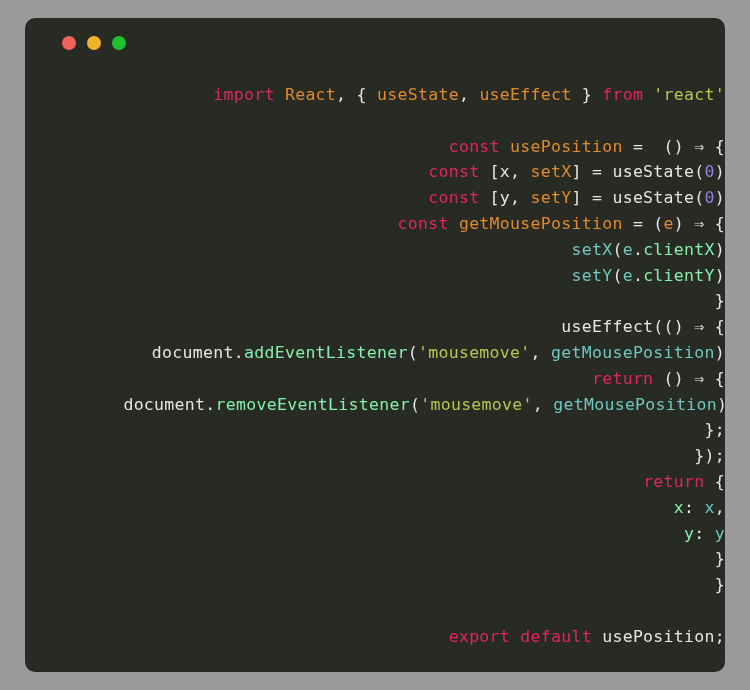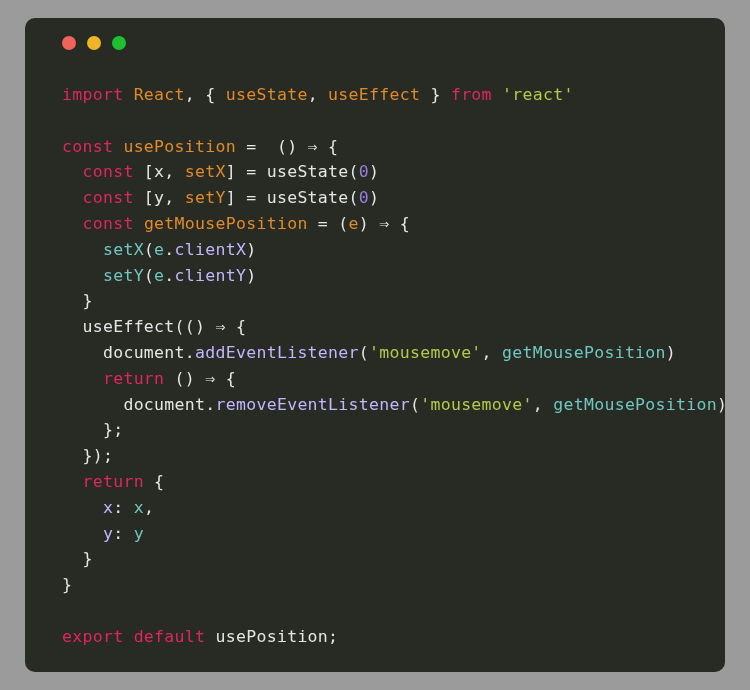--- a/index.html
+++ b/index.html
@@ -16,20 +16,21 @@
   #code-window {
     position: absolute;
     left: 25px;
     top: 18px;
     width: 700px;
     height: 654px;
     background: #282a24;
     border-radius: 10px;
     box-sizing: border-box;
     overflow: hidden;
+    text-align: right;
   }
   #titlebar {
     height: 50px;
     padding-left: 37px;
     display: flex;
     align-items: center;
     gap: 11px;
     box-sizing: border-box;
   }
   .dot {
@@ -51,21 +52,21 @@
     white-space: pre;
   }
   .line.blank { }
   
   .t-kw    { color: #e0265f; }
   .t-fn    { color: #e08b2a; }
   .t-plain { color: #e6e6e6; }
   .t-str   { color: #b5c94a; }
   .t-num   { color: #9a7ce0; }
   .t-call  { color: #6fc7c0; }
-  .t-prop  { color: #c4b5fd; }
+  .t-prop  { color: #86efac; }
 </style>
 </head>
 <body>
 
 <div id="code-window">
 
   <div id="titlebar">
     <span class="dot" style="background: rgb(242, 98, 90);"></span>
     <span class="dot" style="background: rgb(240, 180, 41);"></span>
     <span class="dot" style="background: rgb(31, 192, 47);"></span>

